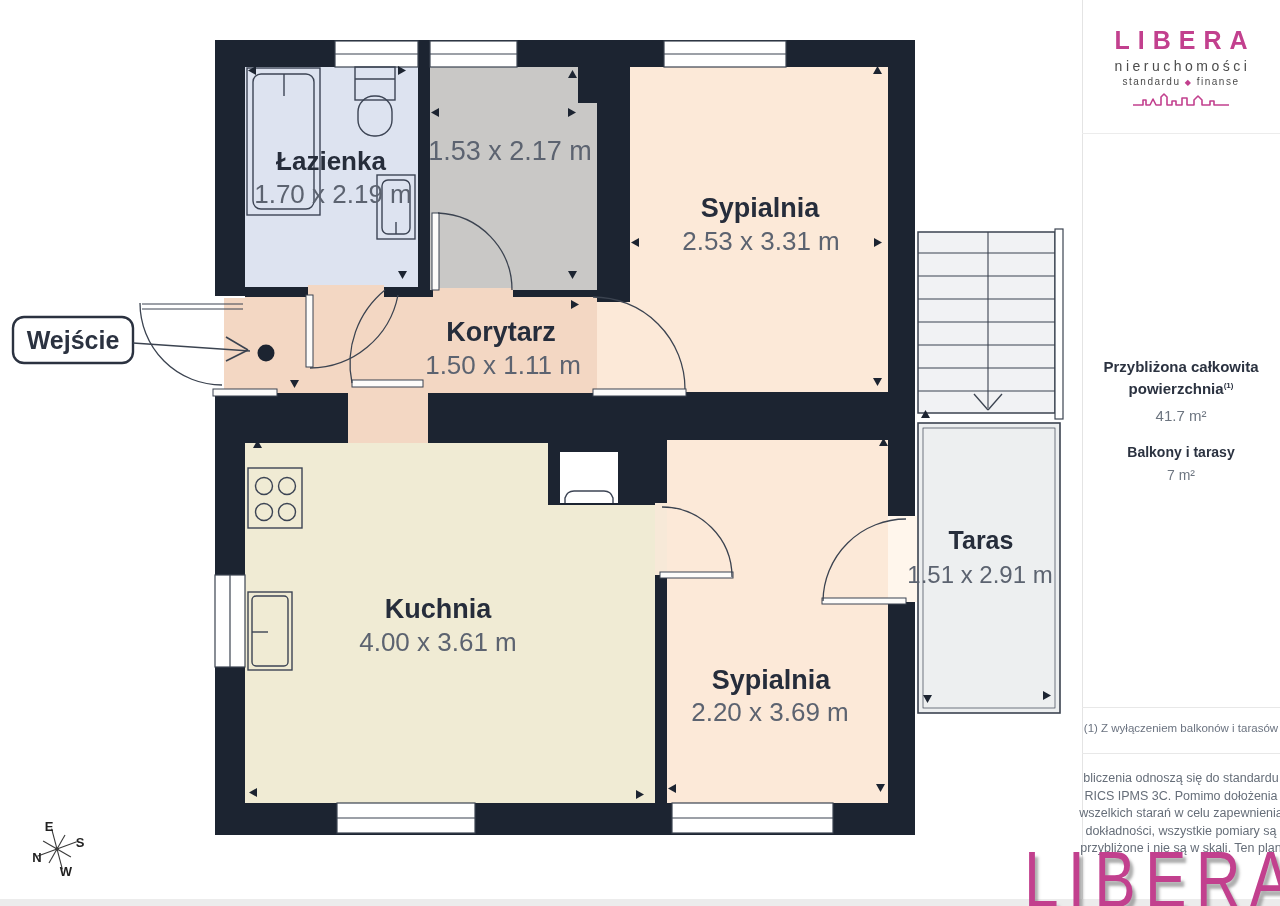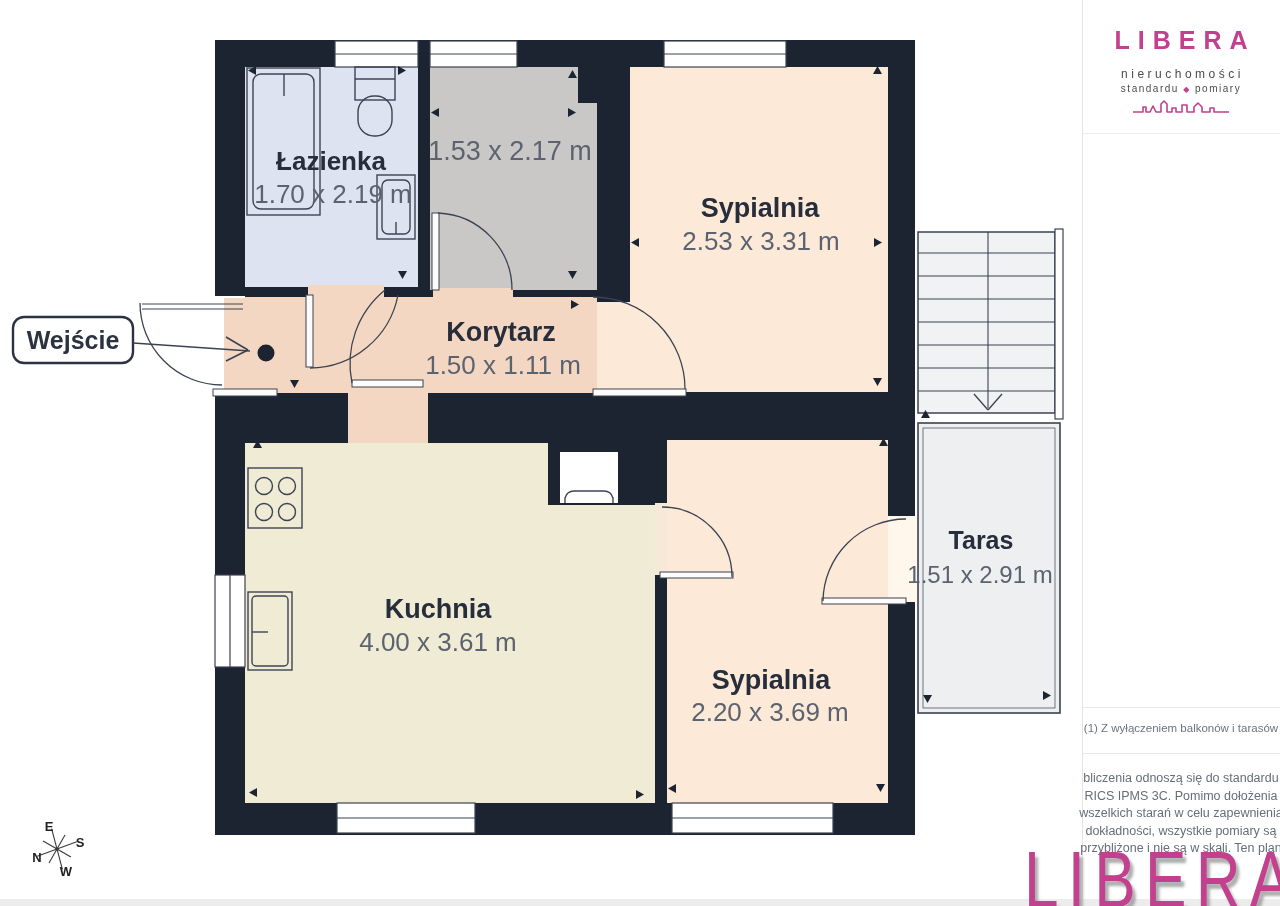--- a/index.html
+++ b/index.html
@@ -6,21 +6,21 @@
   body{width:1280px;height:906px;position:relative;overflow:hidden;background:#ffffff;
        font-family:"Liberation Sans", sans-serif;}
   svg text{font-family:"Liberation Sans", sans-serif;}
   .room-name{font-weight:bold;fill:#262d3b;}
   .room-dims{fill:#5c6370;}
   
   .sidebar{position:absolute;left:1082px;top:0;width:198px;height:906px;}
   .sidebar-vline{position:absolute;left:1082px;top:0;width:1px;height:899px;background:#e4e4e4;}
   .logo-block{position:absolute;left:0;top:26px;width:198px;text-align:center;}
   .logo-brand{color:#c2408e;font-weight:bold;font-size:25px;letter-spacing:8px;padding-left:8px;}
-  .logo-sub1{color:#4c4c4c;font-size:12px;letter-spacing:3.5px;margin-top:12px;padding-left:3px;}
+  .logo-sub1{color:#4c4c4c;font-size:14px;letter-spacing:3.5px;margin-top:3px;padding-left:3px;}
   .logo-sub2{color:#4c4c4c;font-size:10px;letter-spacing:1.5px;margin-top:2px;}
   .logo-sub2 .diamond{color:#c2408e;font-size:8px;}
   .logo-divider{position:absolute;left:0;top:133px;width:198px;height:1px;background:#ececec;}
   .area-block{position:absolute;left:0;top:357px;width:198px;text-align:center;color:#2b3240;}
   .area-title{font-weight:bold;font-size:15px;line-height:19px;}
   .area-title .sup{font-size:8px;vertical-align:super;}
   .area-total{color:#6d7580;font-size:15px;margin-top:9px;}
   .balcony-label{font-weight:bold;font-size:14px;margin-top:20px;}
   .balcony-value{color:#6d7580;font-size:14px;margin-top:7px;}
   .divider-a{position:absolute;left:0;top:707px;width:198px;height:1px;background:#e8e8e8;}
@@ -252,28 +252,37 @@
 
 
 <div class="sidebar-vline"></div>
 <div class="sidebar">
   <div class="logo-block">
     <div class="logo-brand">LIBERA</div>
     <div class="logo-sub1">nieruchomości</div>
     <div class="logo-sub2">
       <span>standardu</span>
       <span class="diamond">◆</span>
-      <span>pomiary</span>
+      <span>finanse</span>
     </div>
     <svg width="100" height="17" viewBox="0 0 100 17" style="margin-top:4px;">
       <path d="M2,14 L12,14 L12,9 L15,9 L15,14 L19,14 L22,8 L25,14 L30,14 L30,6 L33,3 L36,6 L36,14 L41,14 L41,10 L45,10 L45,14 L51,14 L51,7 L56,7 L56,14 L63,14 L63,9 L67,5 L71,9 L71,14 L79,14 L79,10 L83,10 L83,14 L98,14" fill="none" stroke="#c2408e" stroke-width="1.6" stroke-linejoin="round"></path>
     </svg>
   </div>
   <div class="logo-divider"></div>
 
+  <div class="area-block">
+    <div class="area-title">
+      <div>Przybliżona całkowita</div>
+      <div><span>powierzchnia</span><span class="sup">(1)</span></div>
+    </div>
+    <div class="area-total">41.7 m²</div>
+    <div class="balcony-label">Balkony i tarasy</div>
+    <div class="balcony-value">7 m²</div>
+  </div>
 
   <div class="divider-a"></div>
   <div class="footnote">(1) Z wyłączeniem balkonów i tarasów</div>
   <div class="divider-b"></div>
 
   <div class="disclaimer">
     <div>bliczenia odnoszą się do standardu</div>
     <div>RICS IPMS 3C. Pomimo dołożenia</div>
     <div>wszelkich starań w celu zapewnienia</div>
     <div>dokładności, wszystkie pomiary są</div>

